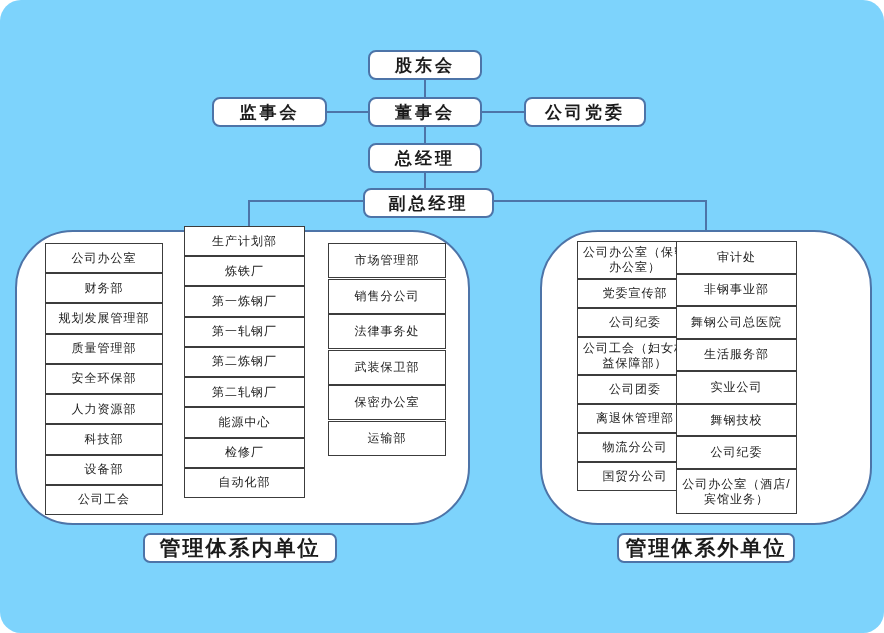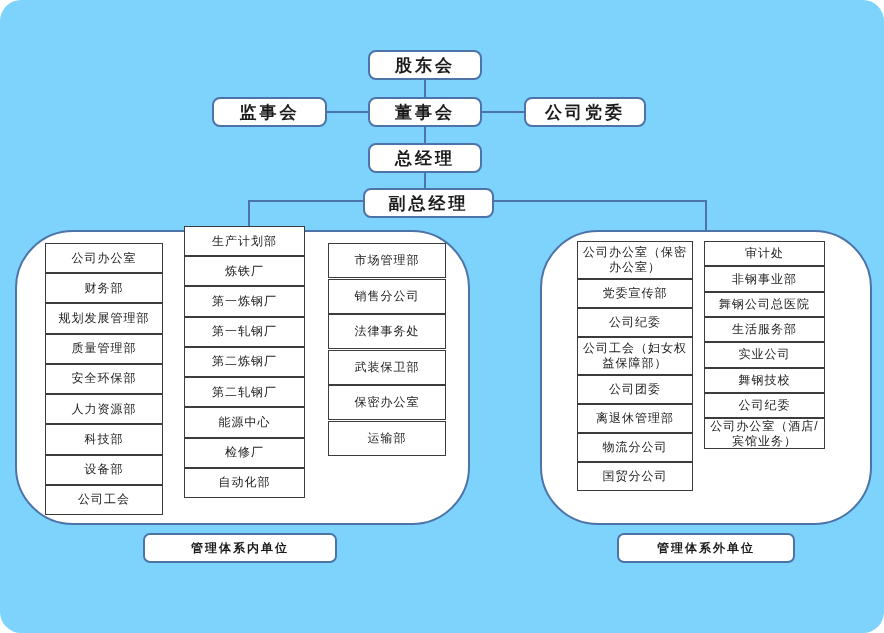--- a/index.html
+++ b/index.html
@@ -32,21 +32,21 @@
     box-sizing:border-box;background:#fff;border:1.5px solid var(--box-border,#3c3c3c);
     min-height:22px;display:flex;align-items:center;justify-content:center;
     font-size:12px;font-weight:normal;text-align:center;line-height:1.25;
     padding:9px 3px;letter-spacing:1px;
   }
   
   .label{
     position:absolute;height:30px;box-sizing:border-box;background:#fff;
     border:2px solid var(--blue,#4d74a8);border-radius:7px;
     display:flex;align-items:center;justify-content:center;
-    font-size:12px;font-weight:bold;letter-spacing:2px;z-index:3;
+    font-size:21px;font-weight:bold;letter-spacing:2px;z-index:3;
   }
 </style>
 </head>
 <body>
 
 <div class="canvas">
 
   <div class="vline" style="left:424px;top:80px;height:18px"></div>
   <div class="hline" style="left:327px;top:111px;width:41px"></div>
   <div class="hline" style="left:482px;top:111px;width:42px"></div>
@@ -100,21 +100,21 @@
   <div class="col" style="left:577px;top:241px;width:116px;height:250px">
       <div class="dept-box">公司办公室（保密办公室）</div>
       <div class="dept-box">党委宣传部</div>
       <div class="dept-box">公司纪委</div>
       <div class="dept-box">公司工会（妇女权益保障部）</div>
       <div class="dept-box">公司团委</div>
       <div class="dept-box">离退休管理部</div>
       <div class="dept-box">物流分公司</div>
       <div class="dept-box">国贸分公司</div>
     </div>
-  <div class="col" style="left:704px;top:241px;width:121px;height:208px">
+  <div class="col" style="left:676px;top:241px;width:121px;height:273px">
       <div class="dept-box">审计处</div>
       <div class="dept-box">非钢事业部</div>
       <div class="dept-box">舞钢公司总医院</div>
       <div class="dept-box">生活服务部</div>
       <div class="dept-box">实业公司</div>
       <div class="dept-box">舞钢技校</div>
       <div class="dept-box">公司纪委</div>
       <div class="dept-box">公司办公室（酒店/宾馆业务）</div>
     </div>
 

